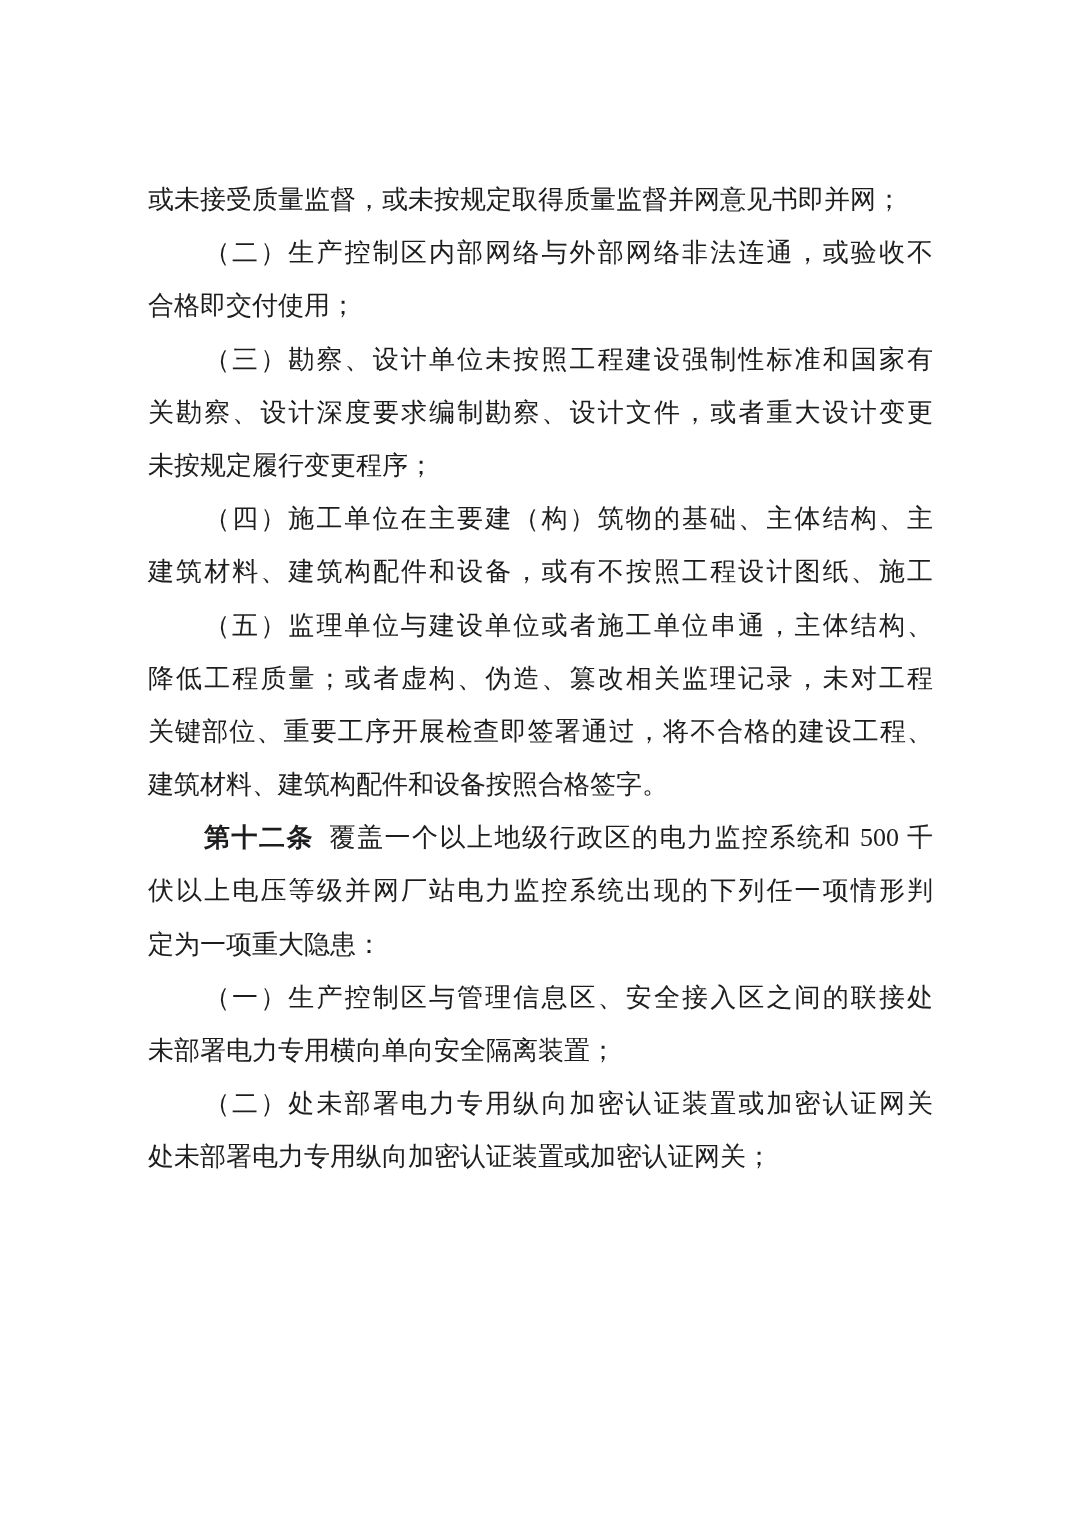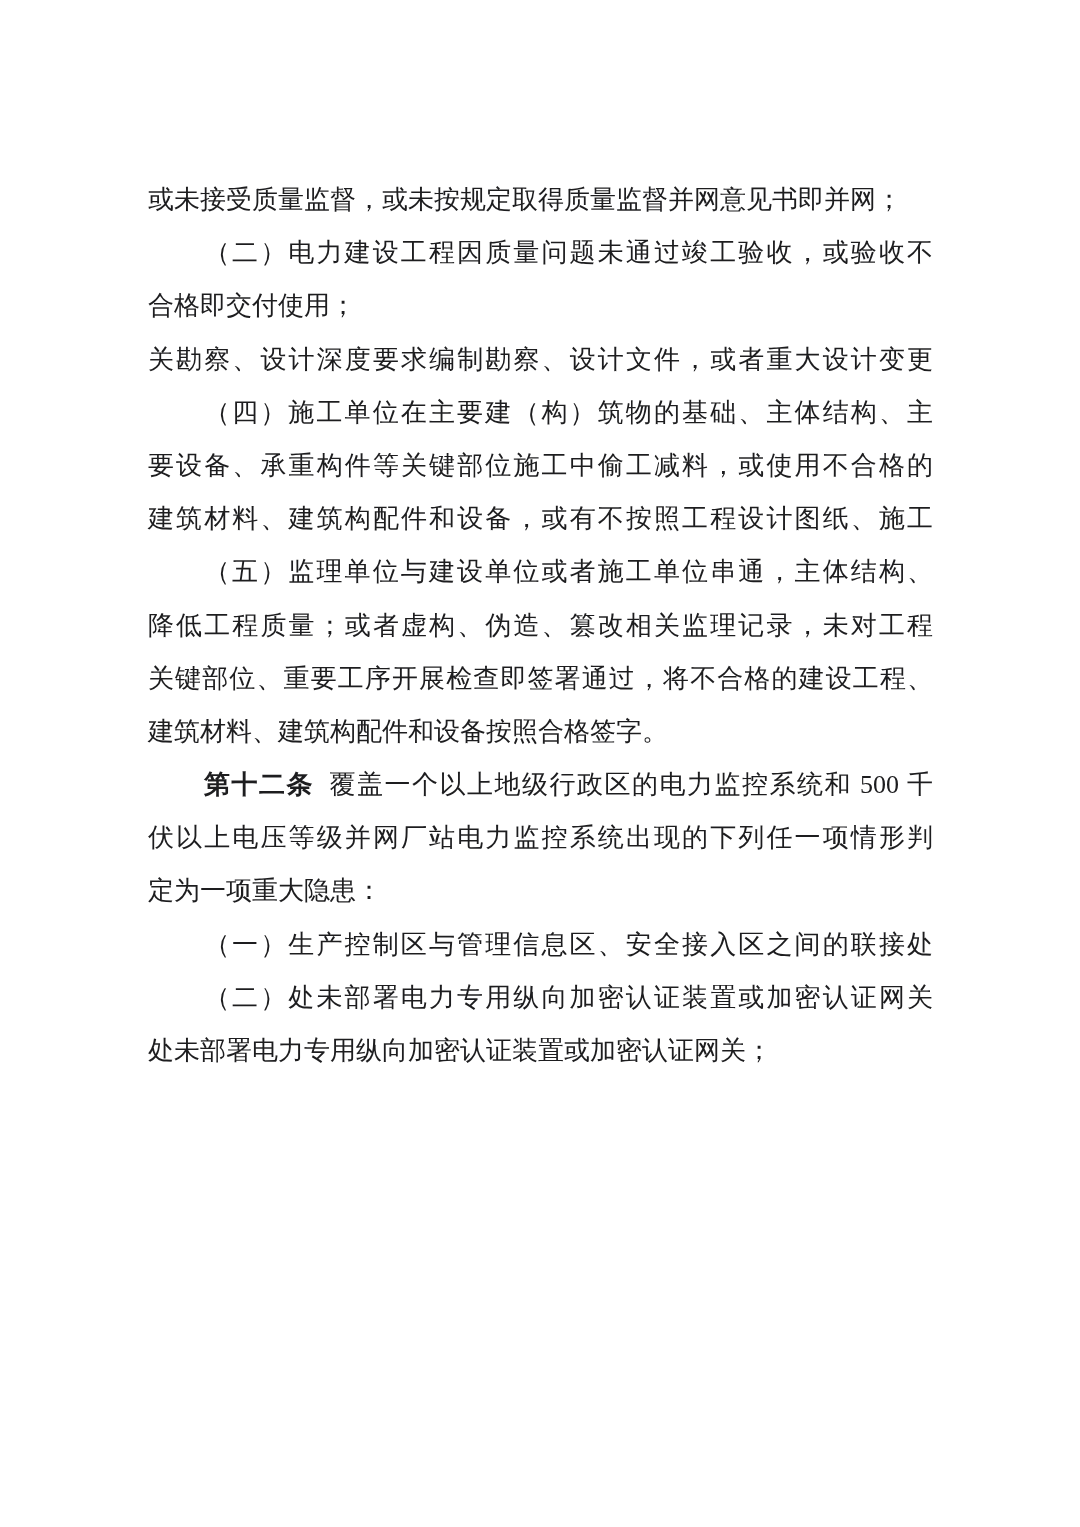--- a/index.html
+++ b/index.html
@@ -37,31 +37,33 @@
     font-weight: 700;
     font-family: Liberation Mono, monospace;
     margin-right: 0.6em;
   }
 </style>
 </head>
 <body>
 
 <div class="page">
   <div class="line fin">或未接受质量监督，或未按规定取得质量监督并网意见书即并网；</div>
-  <div class="line indent">（二）电力建设工程因质量问题未通过竣工验收，或验收不</div>
+  <div class="line indent">（二）生产控制区内部网络与外部网络非法连通，或验收不</div>
   <div class="line fin">合格即交付使用；</div>
+  <div class="line indent">（三）勘察、设计单位未按照工程建设强制性标准和国家有</div>
   <div class="line">关勘察、设计深度要求编制勘察、设计文件，或者重大设计变更</div>
+  <div class="line fin">未按规定履行变更程序；</div>
   <div class="line indent">（四）施工单位在主要建（构）筑物的基础、主体结构、主</div>
-  <div class="line">要设备、承重构件等关键部位施工中偷工减料，或使用不合格的</div>
   <div class="line">建筑材料、建筑构配件和设备，或有不按照工程设计图纸、施工</div>
   <div class="line indent">（五）监理单位与建设单位或者施工单位串通，主体结构、</div>
   <div class="line">降低工程质量；或者虚构、伪造、篡改相关监理记录，未对工程</div>
   <div class="line">关键部位、重要工序开展检查即签署通过，将不合格的建设工程、</div>
   <div class="line fin">建筑材料、建筑构配件和设备按照合格签字。</div>
   <div class="line indent">
     <span class="art">第十二条</span><span>覆盖一个以上地级行政区的电力监控系统和 500 千</span>
   </div>
   <div class="line">伏以上电压等级并网厂站电力监控系统出现的下列任一项情形判</div>
   <div class="line fin">定为一项重大隐患：</div>
   <div class="line indent">（一）生产控制区与管理信息区、安全接入区之间的联接处</div>
+  <div class="line fin">未部署电力专用横向单向安全隔离装置；</div>
   <div class="line indent">（二）处未部署电力专用纵向加密认证装置或加密认证网关</div>
   <div class="line fin">处未部署电力专用纵向加密认证装置或加密认证网关；</div>
 </div>
 
 </body></html>

